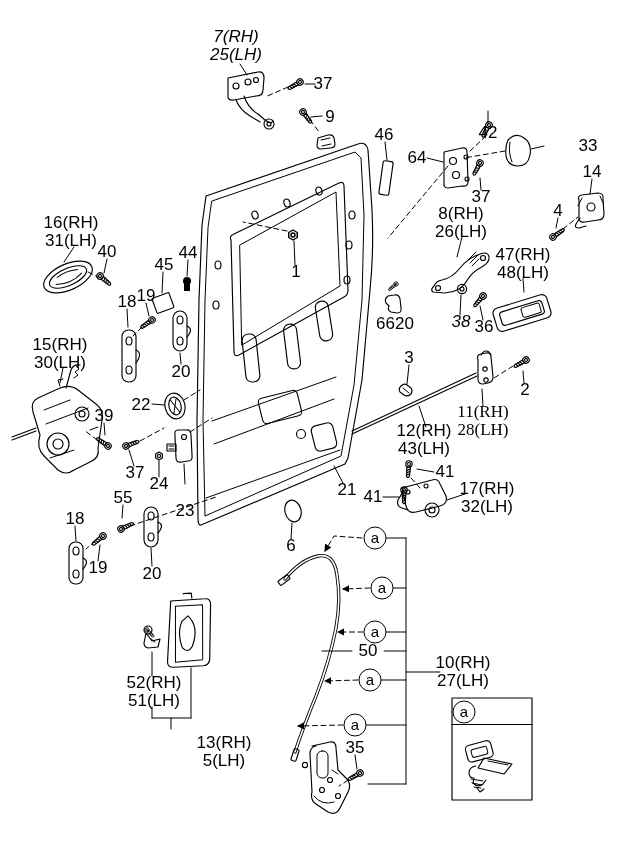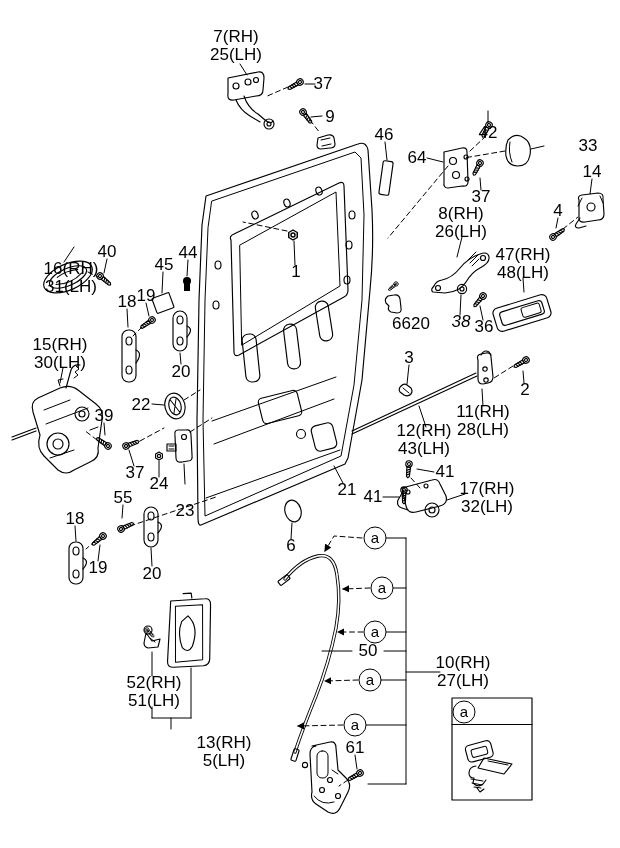--- a/index.html
+++ b/index.html
@@ -372,54 +372,54 @@
     <path d="M406,538 L406,784"></path>
     <path d="M386,538 L406,538 M393,588 L406,588 M386,632 L406,632 M381,680 L406,680 M366,725 L406,725"></path>
     <path d="M406,672 L440,672"></path>
     <path d="M406,784 L368,784"></path>
 
     <path d="M152,652 L152,676 M152,707 L152,718 M191,668 L191,718 M152,718 L191,718 M171,718 L171,729"></path>
   </g>
 </svg>
 
 <div class="callout-layer">
-      <div class="callout" style="left: 236px; top: 46px;">7(RH)
+      <div class="callout" style="left: 236px; top: 46px; font-style: italic;">7(RH)
 25(LH)</div>
       <div class="callout" style="left: 323px; top: 84px;">37</div>
       <div class="callout" style="left: 330px; top: 117px;">9</div>
       <div class="callout" style="left: 488px; top: 103px; margin-top: 30px;">42</div>
       <div class="callout" style="left: 384px; top: 135px;">46</div>
       <div class="callout" style="left: 417px; top: 158px;">64</div>
       <div class="callout" style="left: 588px; top: 146px;">33</div>
       <div class="callout" style="left: 592px; top: 172px;">14</div>
       <div class="callout" style="left: 481px; top: 197px;">37</div>
       <div class="callout" style="left: 558px; top: 211px;">4</div>
       <div class="callout" style="left: 461px; top: 223px;">8(RH)
 26(LH)</div>
-      <div class="callout" style="left: 71px; top: 232px; margin-top: 46px;">16(RH)
+      <div class="callout" style="left: 71px; top: 232px;">16(RH)
 31(LH)</div>
       <div class="callout" style="left: 107px; top: 252px;">40</div>
       <div class="callout" style="left: 164px; top: 265px;">45</div>
       <div class="callout" style="left: 188px; top: 253px;">44</div>
       <div class="callout" style="left: 127px; top: 302px;">18</div>
       <div class="callout" style="left: 146px; top: 296px;">19</div>
       <div class="callout" style="left: 296px; top: 272px;">1</div>
       <div class="callout" style="left: 523px; top: 264px;">47(RH)
 48(LH)</div>
-      <div class="callout" style="left: 411px; top: 324px;">6620</div>
+      <div class="callout" style="left: 395px; top: 324px;">6620</div>
       <div class="callout" style="left: 461px; top: 322px; font-style: italic;">38</div>
       <div class="callout" style="left: 484px; top: 327px;">36</div>
       <div class="callout" style="left: 181px; top: 372px;">20</div>
       <div class="callout" style="left: 60px; top: 354px;">15(RH)
 30(LH)</div>
       <div class="callout" style="left: 141px; top: 405px;">22</div>
       <div class="callout" style="left: 104px; top: 416px;">39</div>
       <div class="callout" style="left: 409px; top: 358px;">3</div>
       <div class="callout" style="left: 525px; top: 390px;">2</div>
-      <div class="callout" style="left: 483px; top: 421px;">11(RH)
+      <div class="callout" style="left: 483px; top: 421px; font-family: Liberation Serif, serif;">11(RH)
 28(LH)</div>
       <div class="callout" style="left: 424px; top: 440px;">12(RH)
 43(LH)</div>
       <div class="callout" style="left: 135px; top: 473px;">37</div>
       <div class="callout" style="left: 159px; top: 484px;">24</div>
       <div class="callout" style="left: 185px; top: 491px; margin-top: 20px;">23</div>
       <div class="callout" style="left: 123px; top: 498px;">55</div>
       <div class="callout" style="left: 445px; top: 472px;">41</div>
       <div class="callout" style="left: 373px; top: 497px;">41</div>
       <div class="callout" style="left: 487px; top: 498px;">17(RH)
@@ -429,21 +429,21 @@
       <div class="callout" style="left: 98px; top: 568px;">19</div>
       <div class="callout" style="left: 152px; top: 574px;">20</div>
       <div class="callout" style="left: 291px; top: 546px;">6</div>
       <div class="callout" style="left: 368px; top: 651px; text-align: center;">50</div>
       <div class="callout" style="left: 463px; top: 672px;">10(RH)
 27(LH)</div>
       <div class="callout" style="left: 154px; top: 692px;">52(RH)
 51(LH)</div>
       <div class="callout" style="left: 176px; top: 752px; margin-left: 48px;">13(RH)
 5(LH)</div>
-      <div class="callout" style="left: 355px; top: 748px;">61</div>
+      <div class="callout" style="left: 355px; top: 748px;">35</div>
       <div class="marker" style="left: 375px; top: 538px;">a</div>
       <div class="marker" style="left: 382px; top: 588px;">a</div>
       <div class="marker" style="left: 375px; top: 632px;">a</div>
       <div class="marker" style="left: 370px; top: 680px;">a</div>
       <div class="marker" style="left: 355px; top: 725px;">a</div>
       <div class="marker" style="left: 464px; top: 712px;">a</div>
     </div>
 </div>
 
 </body></html>

